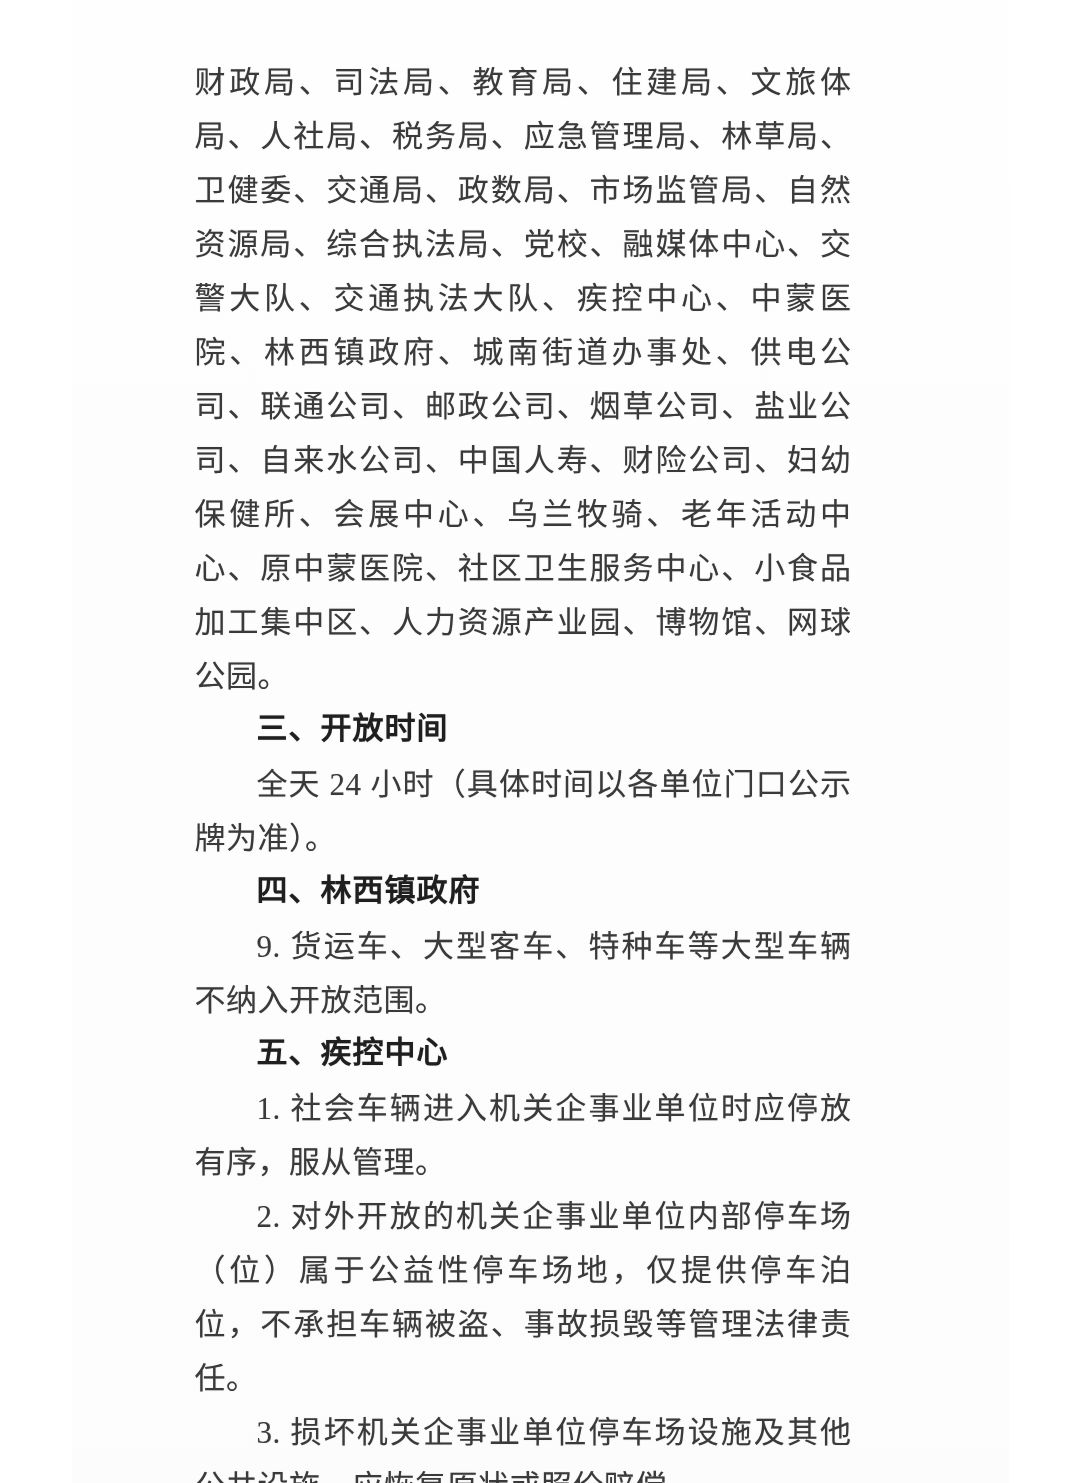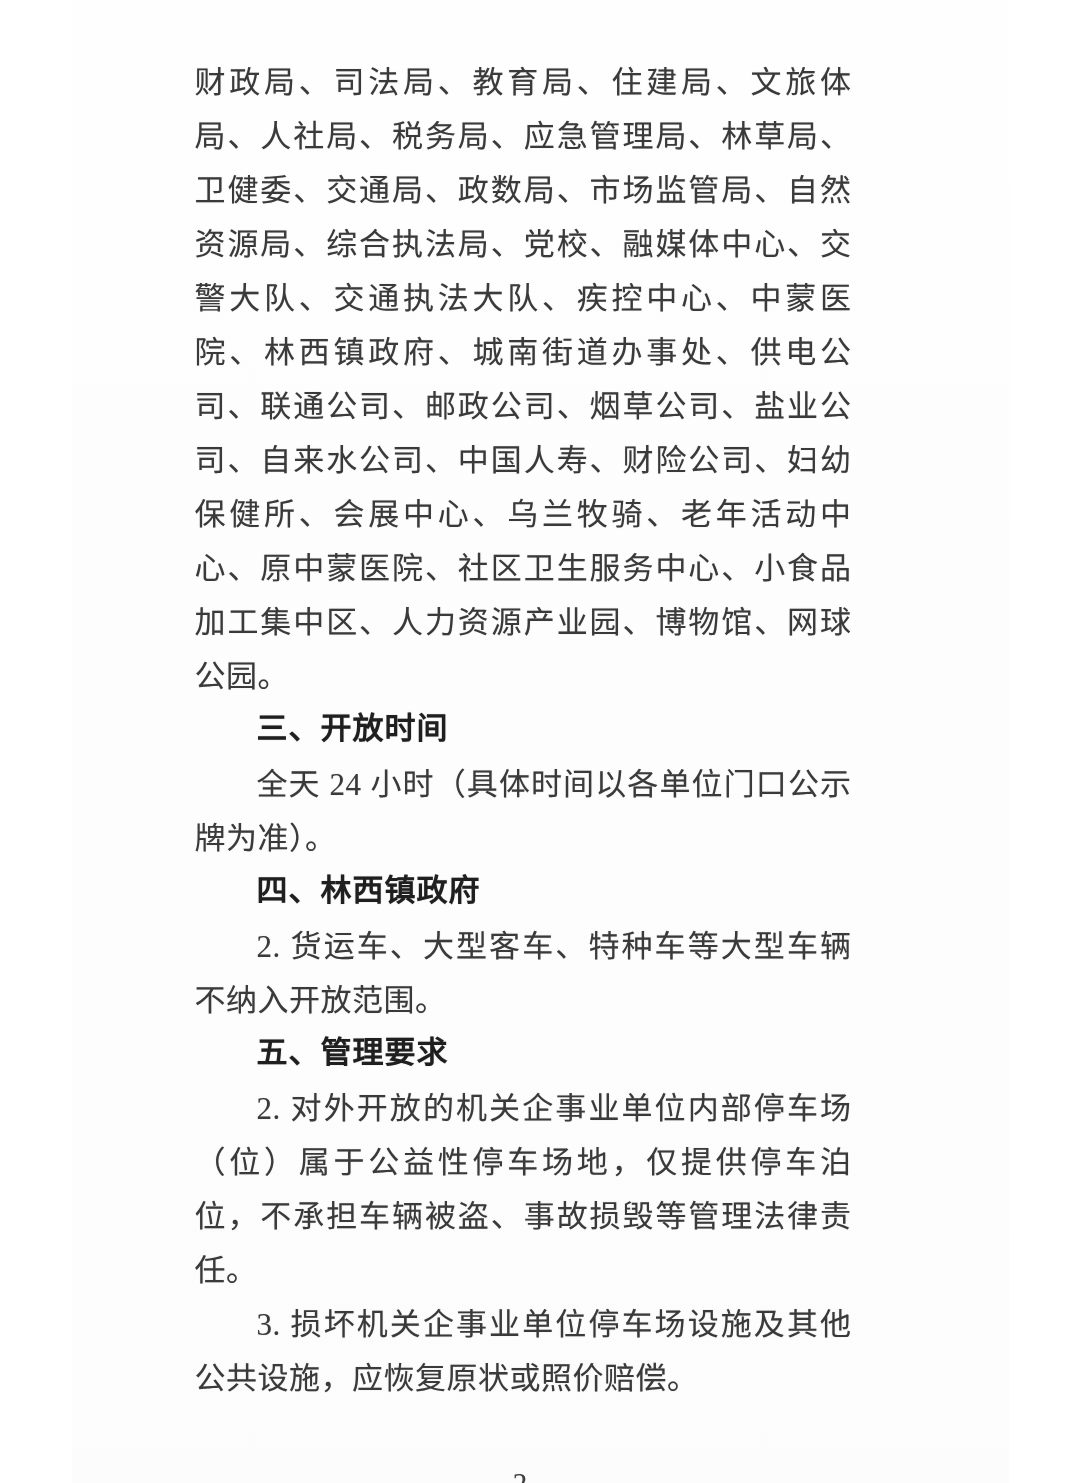--- a/index.html
+++ b/index.html
@@ -53,20 +53,21 @@
 </style>
 </head>
 <body>
 
 <div class="page">
   <div class="doc-text">
     <p>财政局、司法局、教育局、住建局、文旅体局、人社局、税务局、应急管理局、林草局、卫健委、交通局、政数局、市场监管局、自然资源局、综合执法局、党校、融媒体中心、交警大队、交通执法大队、疾控中心、中蒙医院、林西镇政府、城南街道办事处、供电公司、联通公司、邮政公司、烟草公司、盐业公司、自来水公司、中国人寿、财险公司、妇幼保健所、会展中心、乌兰牧骑、老年活动中心、原中蒙医院、社区卫生服务中心、小食品加工集中区、人力资源产业园、博物馆、网球公园。</p>
     <p class="heading">三、开放时间</p>
     <p class="indent">全天 24 小时（具体时间以各单位门口公示牌为准）。</p>
     <p class="heading">四、林西镇政府</p>
-    <p class="indent">2. 货运车、大型客车、特种车等大型车辆不纳入开放范围。</p>
-    <p class="heading">五、管理要求</p>
+    <p class="indent">9. 货运车、大型客车、特种车等大型车辆不纳入开放范围。</p>
+    <p class="heading">五、疾控中心</p>
+    <p class="indent">1. 社会车辆进入机关企事业单位时应停放有序，服从管理。</p>
     <p class="indent">2. 对外开放的机关企事业单位内部停车场（位）属于公益性停车场地，仅提供停车泊位，不承担车辆被盗、事故损毁等管理法律责任。</p>
     <p class="indent">3. 损坏机关企事业单位停车场设施及其他公共设施，应恢复原状或照价赔偿。</p>
   </div>
 
   <div class="page-footer">- 2 -</div>
 </div>
 
 </body></html>

